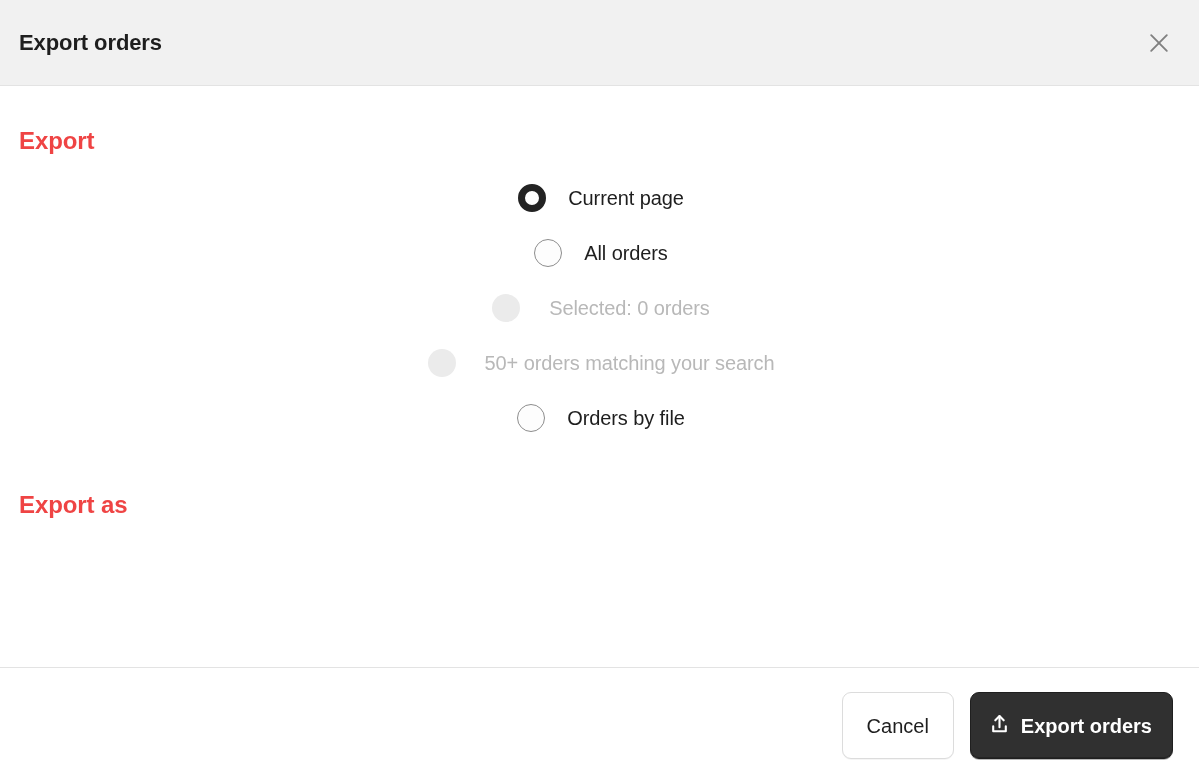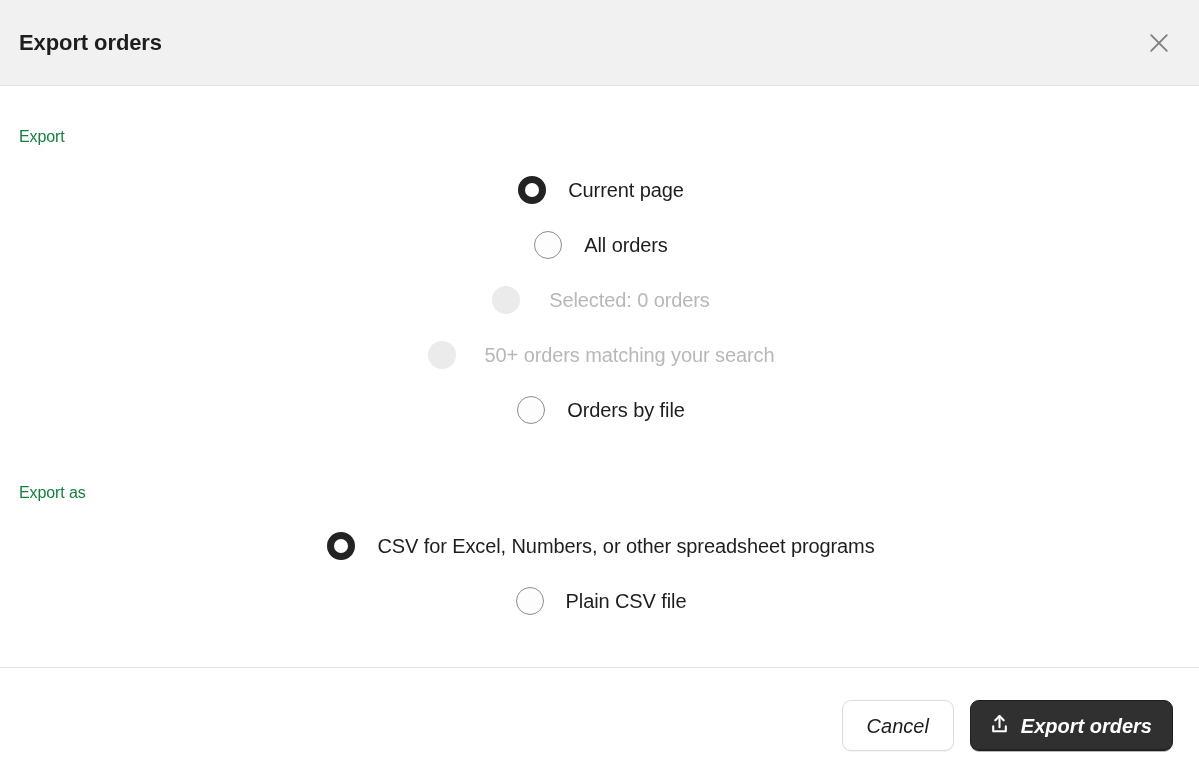--- a/index.html
+++ b/index.html
@@ -62,23 +62,23 @@
   .close-btn svg { display: block; }
 
   
   .modal-body {
     flex: 1 1 auto;
     padding: 0 19px;
     position: relative;
   }
 
   .section-heading {
-    font-size: 16px;
-    font-weight: normal;
-    color: #15803d;
+    font-size: 24px;
+    font-weight: bold;
+    color: #ef4444;
     line-height: 1;
     letter-spacing: -0.1px;
   }
 
   .section-export    { padding-top: 43px; }
   .section-export-as { padding-top: 48px; }
 
   .option-list { margin-top: 17px; }
 
   .option-row {
@@ -135,24 +135,23 @@
   }
 
   .btn {
     font-family: "Liberation Sans", sans-serif;
     font-size: 20px;
     border-radius: 9px;
     cursor: pointer;
     display: inline-flex;
     align-items: center;
     justify-content: center;
-    height: 51px;
+    height: 67px;
     line-height: 1;
     white-space: nowrap;
-    font-style: italic;
   }
 
   .btn-secondary {
     background: #ffffff;
     color: #1e1e1e;
     border: 1px solid #dcdcdc;
     box-shadow: 0 1px 0 rgba(0,0,0,0.04);
     padding: 0 24px;
   }
 
@@ -215,33 +214,20 @@
           <span class="radio"></span>
           <span class="option-label">Orders by file</span>
         </div>
 
       </div>
     </div>
 
     <div class="section-export-as">
       <div class="section-heading">Export as</div>
 
-      <div class="option-list">
-
-        <div class="option-row">
-          <span class="radio checked"></span>
-          <span class="option-label">CSV for Excel, Numbers, or other spreadsheet programs</span>
-        </div>
-
-        <div class="option-row">
-          <span class="radio"></span>
-          <span class="option-label">Plain CSV file</span>
-        </div>
-
-      </div>
     </div>
 
   </div>
 
   <div class="modal-footer">
 
     <button class="btn btn-secondary">Cancel</button>
 
 
     <button class="btn btn-primary">

